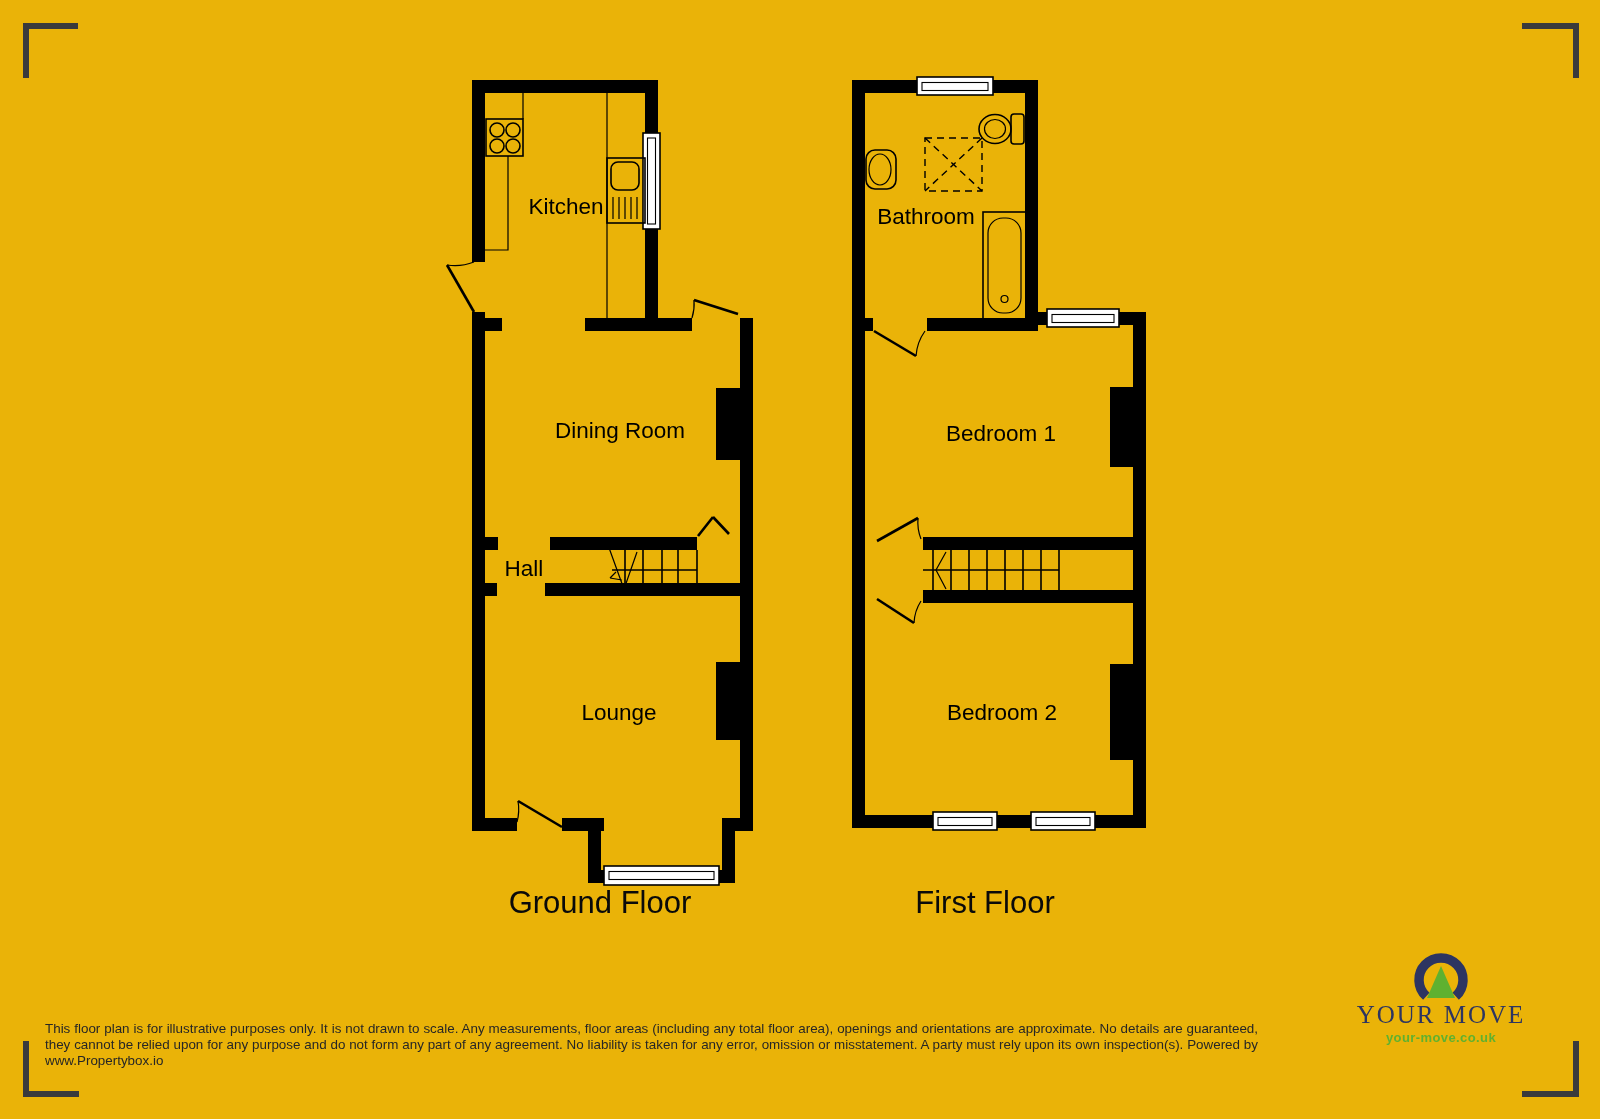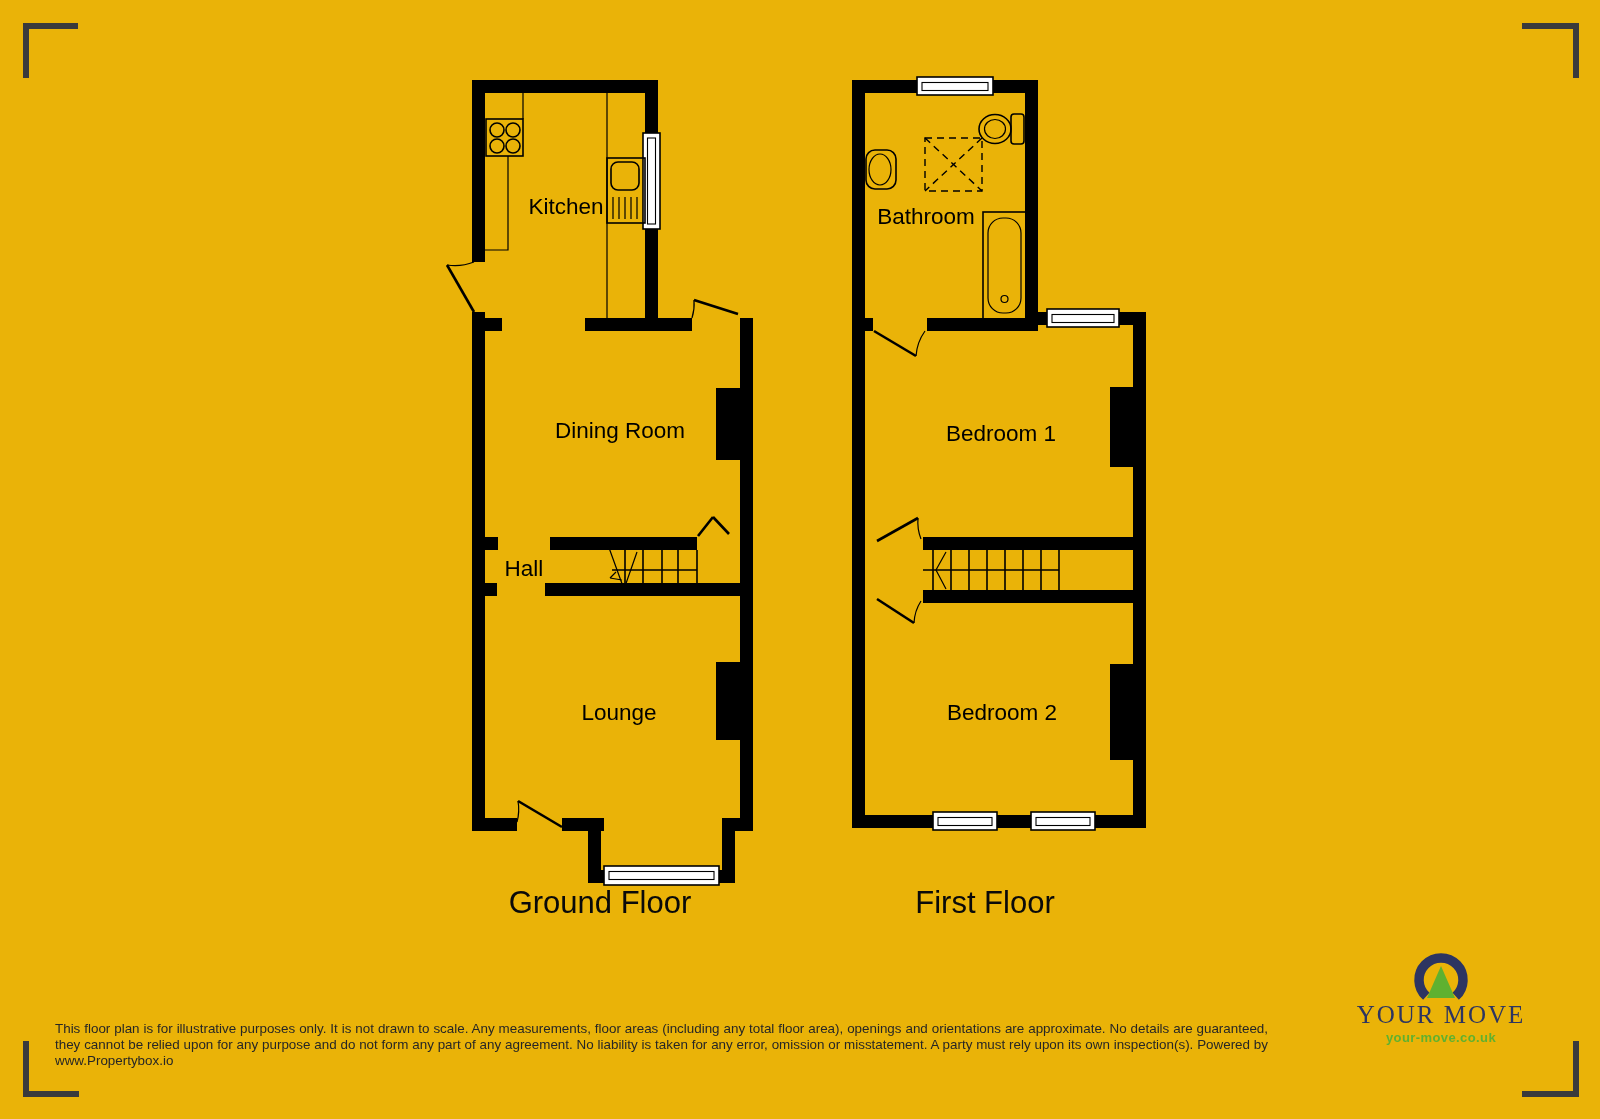--- a/index.html
+++ b/index.html
@@ -15,21 +15,21 @@
   .wall      { fill:#000000; }
   .thin      { fill:none; stroke:#000000; stroke-width:1.6; }
   .thin12    { fill:none; stroke:#000000; stroke-width:1.2; }
   .leaf      { fill:none; stroke:#000000; stroke-width:2.6; }
   .arc       { fill:none; stroke:#000000; stroke-width:1.2; }
   .win-outer { fill:#ffffff; stroke:#000000; stroke-width:1.6; }
   .win-inner { fill:none; stroke:#000000; stroke-width:1.1; }
   .dash      { fill:none; stroke:#000000; stroke-width:1.4; stroke-dasharray:7 5; }
   .crop      { fill:none; stroke:#3a3a3c; stroke-width:6; }
 
-  .disclaimer { position:absolute; left:55px; top:1021px; width:1213px;
+  .disclaimer { position:absolute; left:45px; top:1021px; width:1213px;
                 font-size:13.4px; line-height:15.8px; color:#262626; text-align:justify; }
 </style>
 </head>
 <body>
 
 <div class="page">
 
 <svg class="plan" width="1600" height="1119" viewBox="0 0 1600 1119">
 
   <g>

